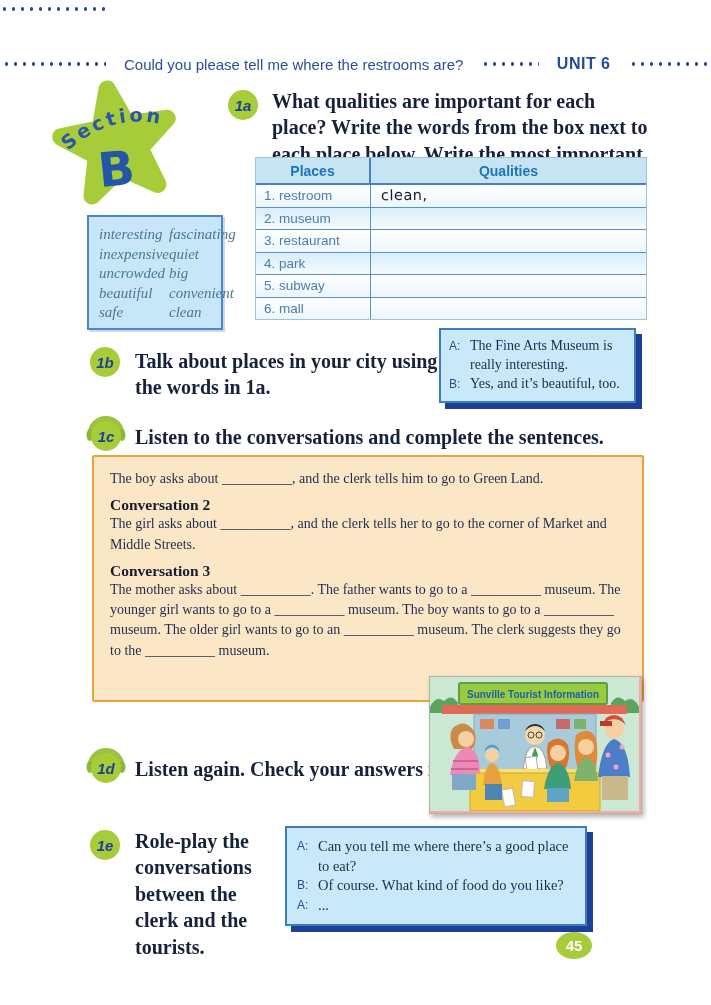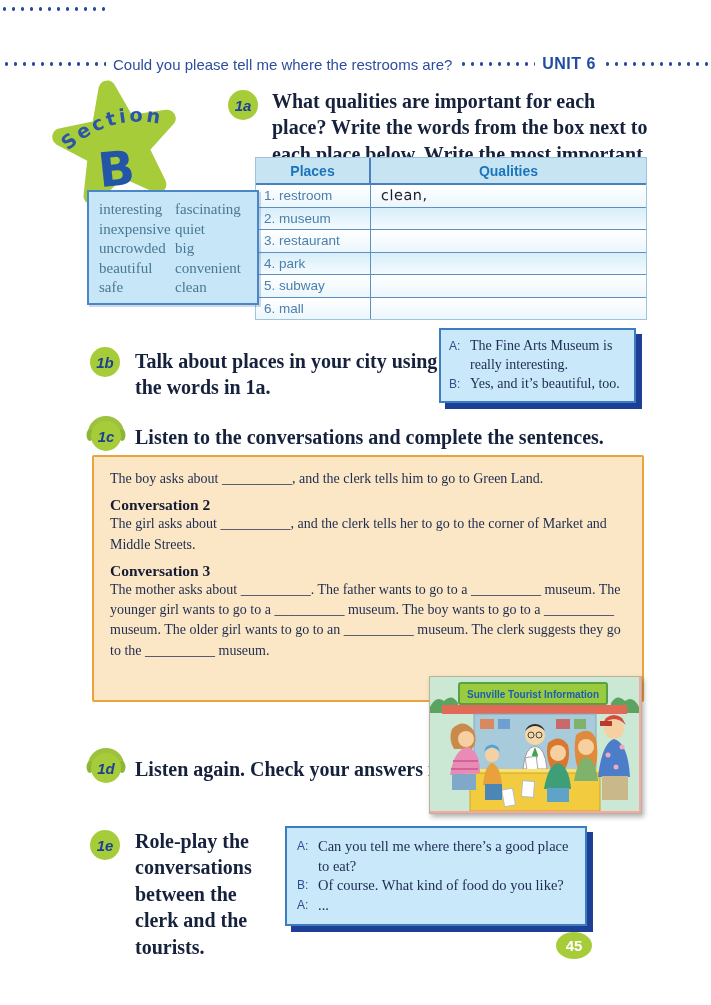--- a/index.html
+++ b/index.html
@@ -6,35 +6,35 @@
   #page{position:relative;width:711px;height:1005px;background:#ffffff;overflow:hidden;
         font-family:"Liberation Serif",serif;}
 
   
   .dots{height:6px;background-image:radial-gradient(circle,#2d4e9e 1.7px,transparent 1.9px);
         background-size:9px 6px;background-repeat:repeat-x;background-position:left center;}
 
   
   #top-mini-dots{position:absolute;left:0;top:6px;width:108px;}
   #header-strip{position:absolute;left:0;top:54px;right:0;height:20px;display:flex;
-                align-items:center;gap:7px;padding:0 2px;}
+                align-items:center;gap:18px;padding:0 2px;}
   #header-strip .seg-left{width:104px;flex:none;}
   #header-strip .seg-mid{flex:1;}
   #header-strip .seg-right{flex:1.4;}
   .strip-title{font-family:"Liberation Sans",sans-serif;font-size:15px;color:#2d4e9e;white-space:nowrap;}
   .unit-label{font-family:"Liberation Sans",sans-serif;font-size:16px;font-weight:bold;
               color:#1f4ca0;letter-spacing:.5px;white-space:nowrap;}
 
   
   #section-star{position:absolute;left:38px;top:74px;width:158px;height:152px;z-index:1;}
 
   
-  #word-box{position:absolute;left:87px;top:190px;width:172px;height:115px;z-index:2;
+  #word-box{position:absolute;left:87px;top:215px;width:136px;height:115px;z-index:2;
             background:#c7e7f8;border:2px solid #4a86c8;box-shadow:2px 2px 0 rgba(60,100,160,.25);
-            display:flex;padding:8px 0 0 10px;box-sizing:border-box;}
+            display:flex;padding:8px 0 0 10px;box-sizing:border-box;font-style:italic;}
   .word-col{width:76px;display:flex;flex-direction:column;}
   .word-item{font-size:15px;color:#4a7893;line-height:19.5px;}
 
   
   .badge{position:absolute;width:30px;height:30px;border-radius:50%;background:#a6cc39;
          color:#1e3f96;font:italic bold 15px "Liberation Sans",sans-serif;
          display:flex;align-items:center;justify-content:center;}
   .hbadge{position:absolute;width:46px;height:40px;}
 
   

